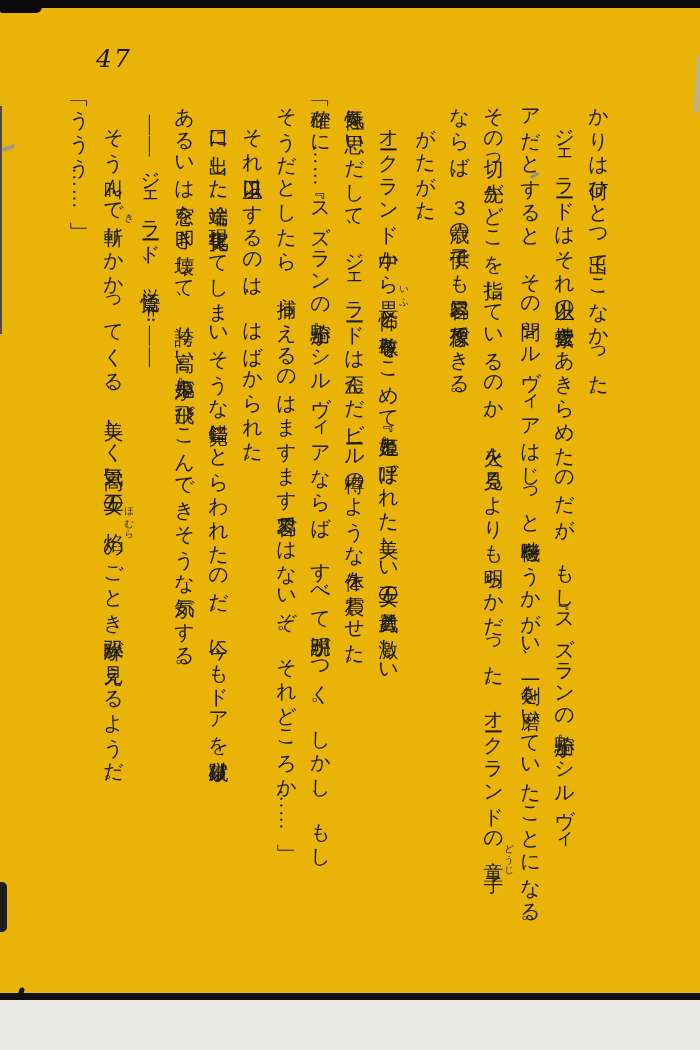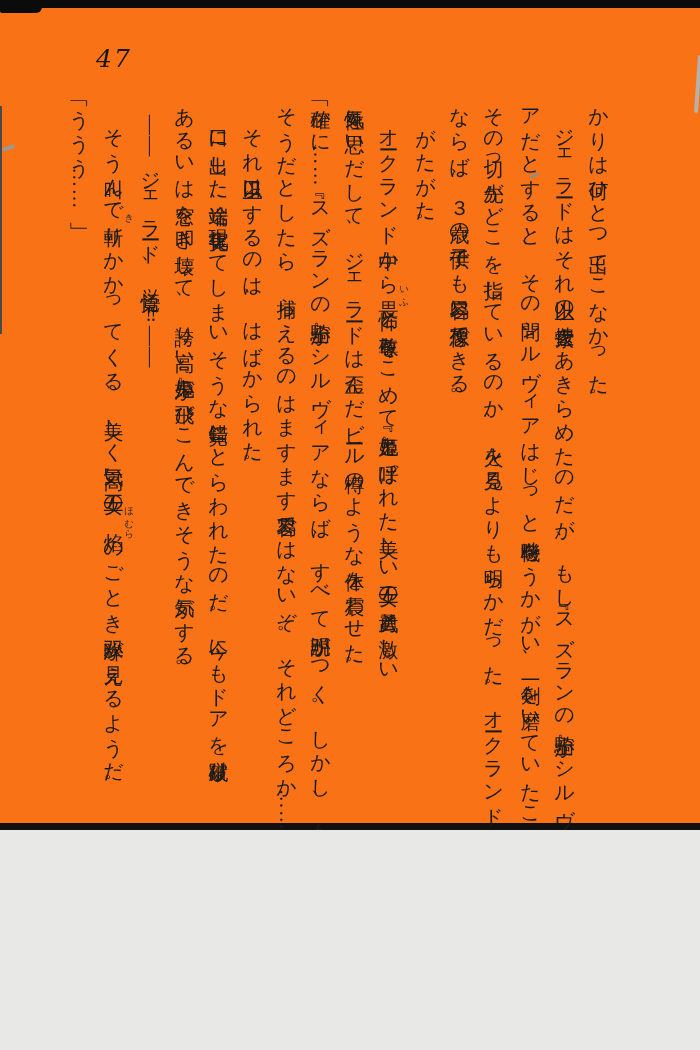--- a/index.html
+++ b/index.html
@@ -3,22 +3,22 @@
 <meta charset="utf-8">
 <style>
   html, body {
     margin: 0;
     padding: 0;
     background: #e8e8e6;
   }
   .page {
     position: relative;
     width: 700px;
-    height: 830px;
-    background: #f97316;
+    height: 1000px;
+    background: #eab308;
     overflow: hidden;
     font-family: "Liberation Serif", serif;
   }
   
   .art { position: absolute; pointer-events: none; }
   .top-bar    { top: 0; left: 0; width: 700px; height: 8px; background: #0b0b0b; }
   .top-bar-blob { top: 0; left: 0; width: 42px; height: 13px; background: #0b0b0b; border-radius: 0 0 6px 2px; }
   .right-top-mark { top: 55px; right: 0; width: 4px; height: 58px; background: #b5b2ac; transform: rotate(4deg); border-radius: 2px; }
   .left-line  { top: 106px; left: 0; width: 2px; height: 228px; background: #4a4a48; }
   .left-dash  { top: 146px; left: 2px; width: 13px; height: 4px; background: #9a9892; transform: rotate(-18deg); border-radius: 2px; }

